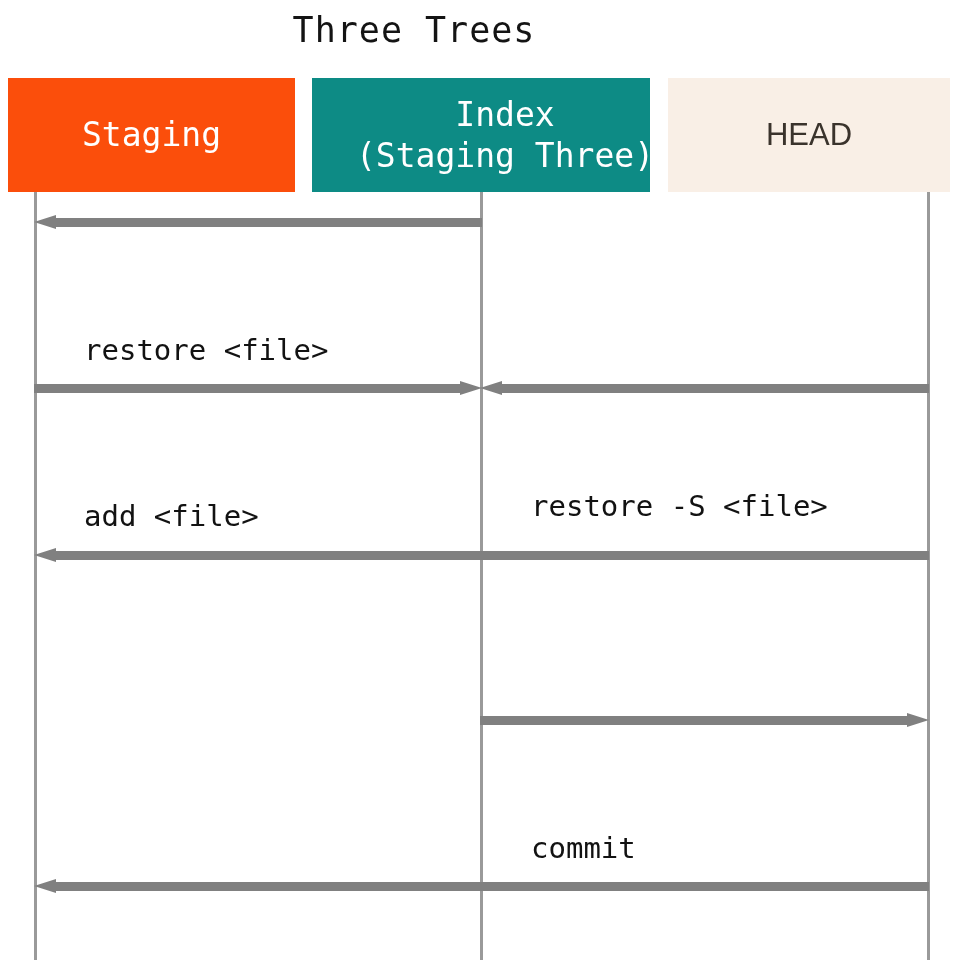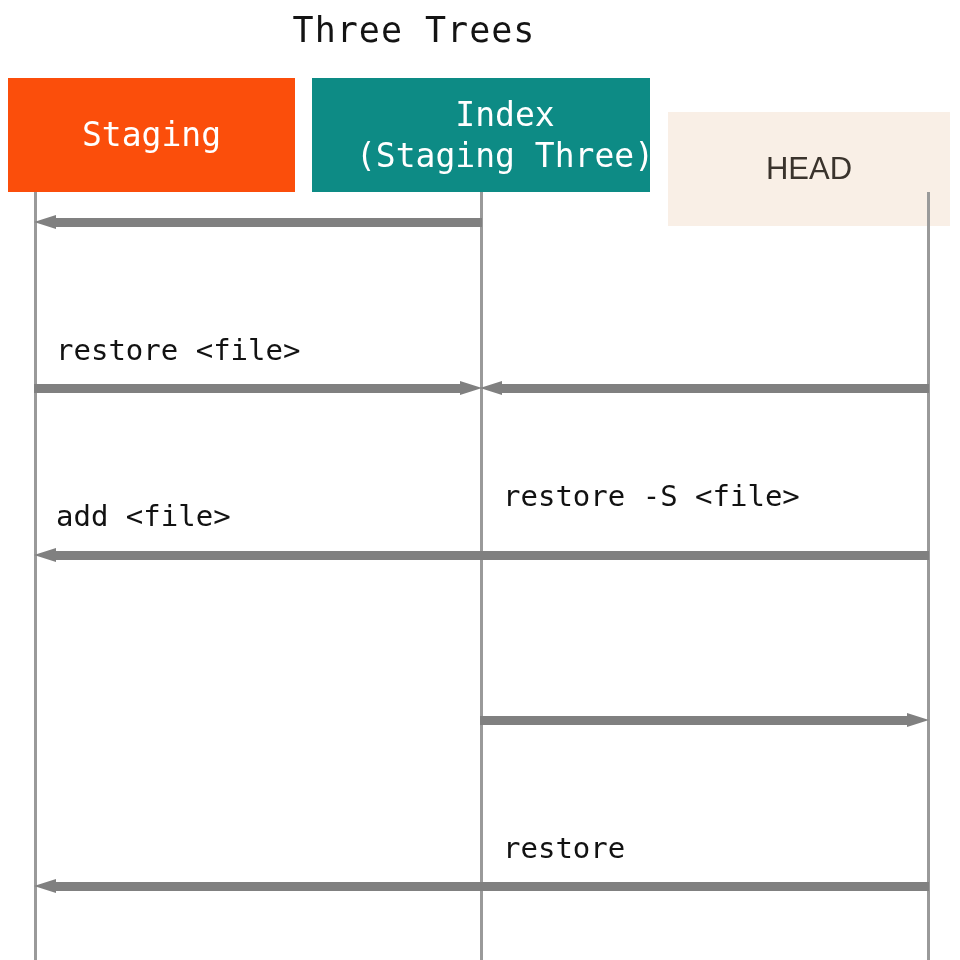--- a/index.html
+++ b/index.html
@@ -64,21 +64,20 @@
     color: #ffffff;
     padding-left: 48px;
   }
   .hdr-head {
     left: 668px;
     width: 282px;
     background: #f9efe6;
     color: #3a332c;
     font-family: "Liberation Sans", sans-serif;
     font-size: 31px;
-    margin-top: 34px;
   }
   .hdr-line { display: block; }
 
   
   .lifeline {
     position: absolute;
     width: 3px;
     background: #9a9a9a;
     top: 192px;
     height: 768px;
@@ -119,21 +118,21 @@
   
   .label {
     position: absolute;
     font-family: "DejaVu Sans Mono", monospace;
     font-size: 29px;
     line-height: 1.52;
     color: #121212;
     white-space: pre;
     letter-spacing: 0px;
   }
-  .label span { display: block; }
+  .label span { display: block; margin-left: 28px; }
 </style>
 </head>
 <body>
 
 <div id="diagram">
 
   <div class="title">Three Trees</div>
 
   <div class="hdr hdr-working">
     <span class="hdr-line">Staging</span>
@@ -165,35 +164,35 @@
     <div class="headR"></div>
   </div>
   <div class="label" style="left:56px; top:406px;">
     <span>add &lt;file&gt;</span>
   </div>
 
   <div class="arrow" style="left:480px; top:381px; width:449px;">
     <div class="headL"></div>
     <div class="shaft" style="left:20px; right:0;"></div>
   </div>
-  <div class="label" style="left:503px; top:386px;">
+  <div class="label" style="left:503px; top:396px;">
     <span>restore -S &lt;file&gt;</span>
   </div>
 
   <div class="arrow" style="left:34px; top:548px; width:895px;">
     <div class="headL"></div>
     <div class="shaft" style="left:20px; right:0;"></div>
   </div>
 
   <div class="arrow" style="left:480px; top:713px; width:449px;">
     <div class="shaft" style="left:0; right:20px;"></div>
     <div class="headR"></div>
   </div>
   <div class="label" style="left:503px; top:738px;">
-    <span>restore</span>
+    <span>commit</span>
   </div>
 
   <div class="arrow" style="left:34px; top:879px; width:895px;">
     <div class="headL"></div>
     <div class="shaft" style="left:20px; right:0;"></div>
   </div>
   <div class="label" style="left:503px; top:904px;">
     
   </div>
 

